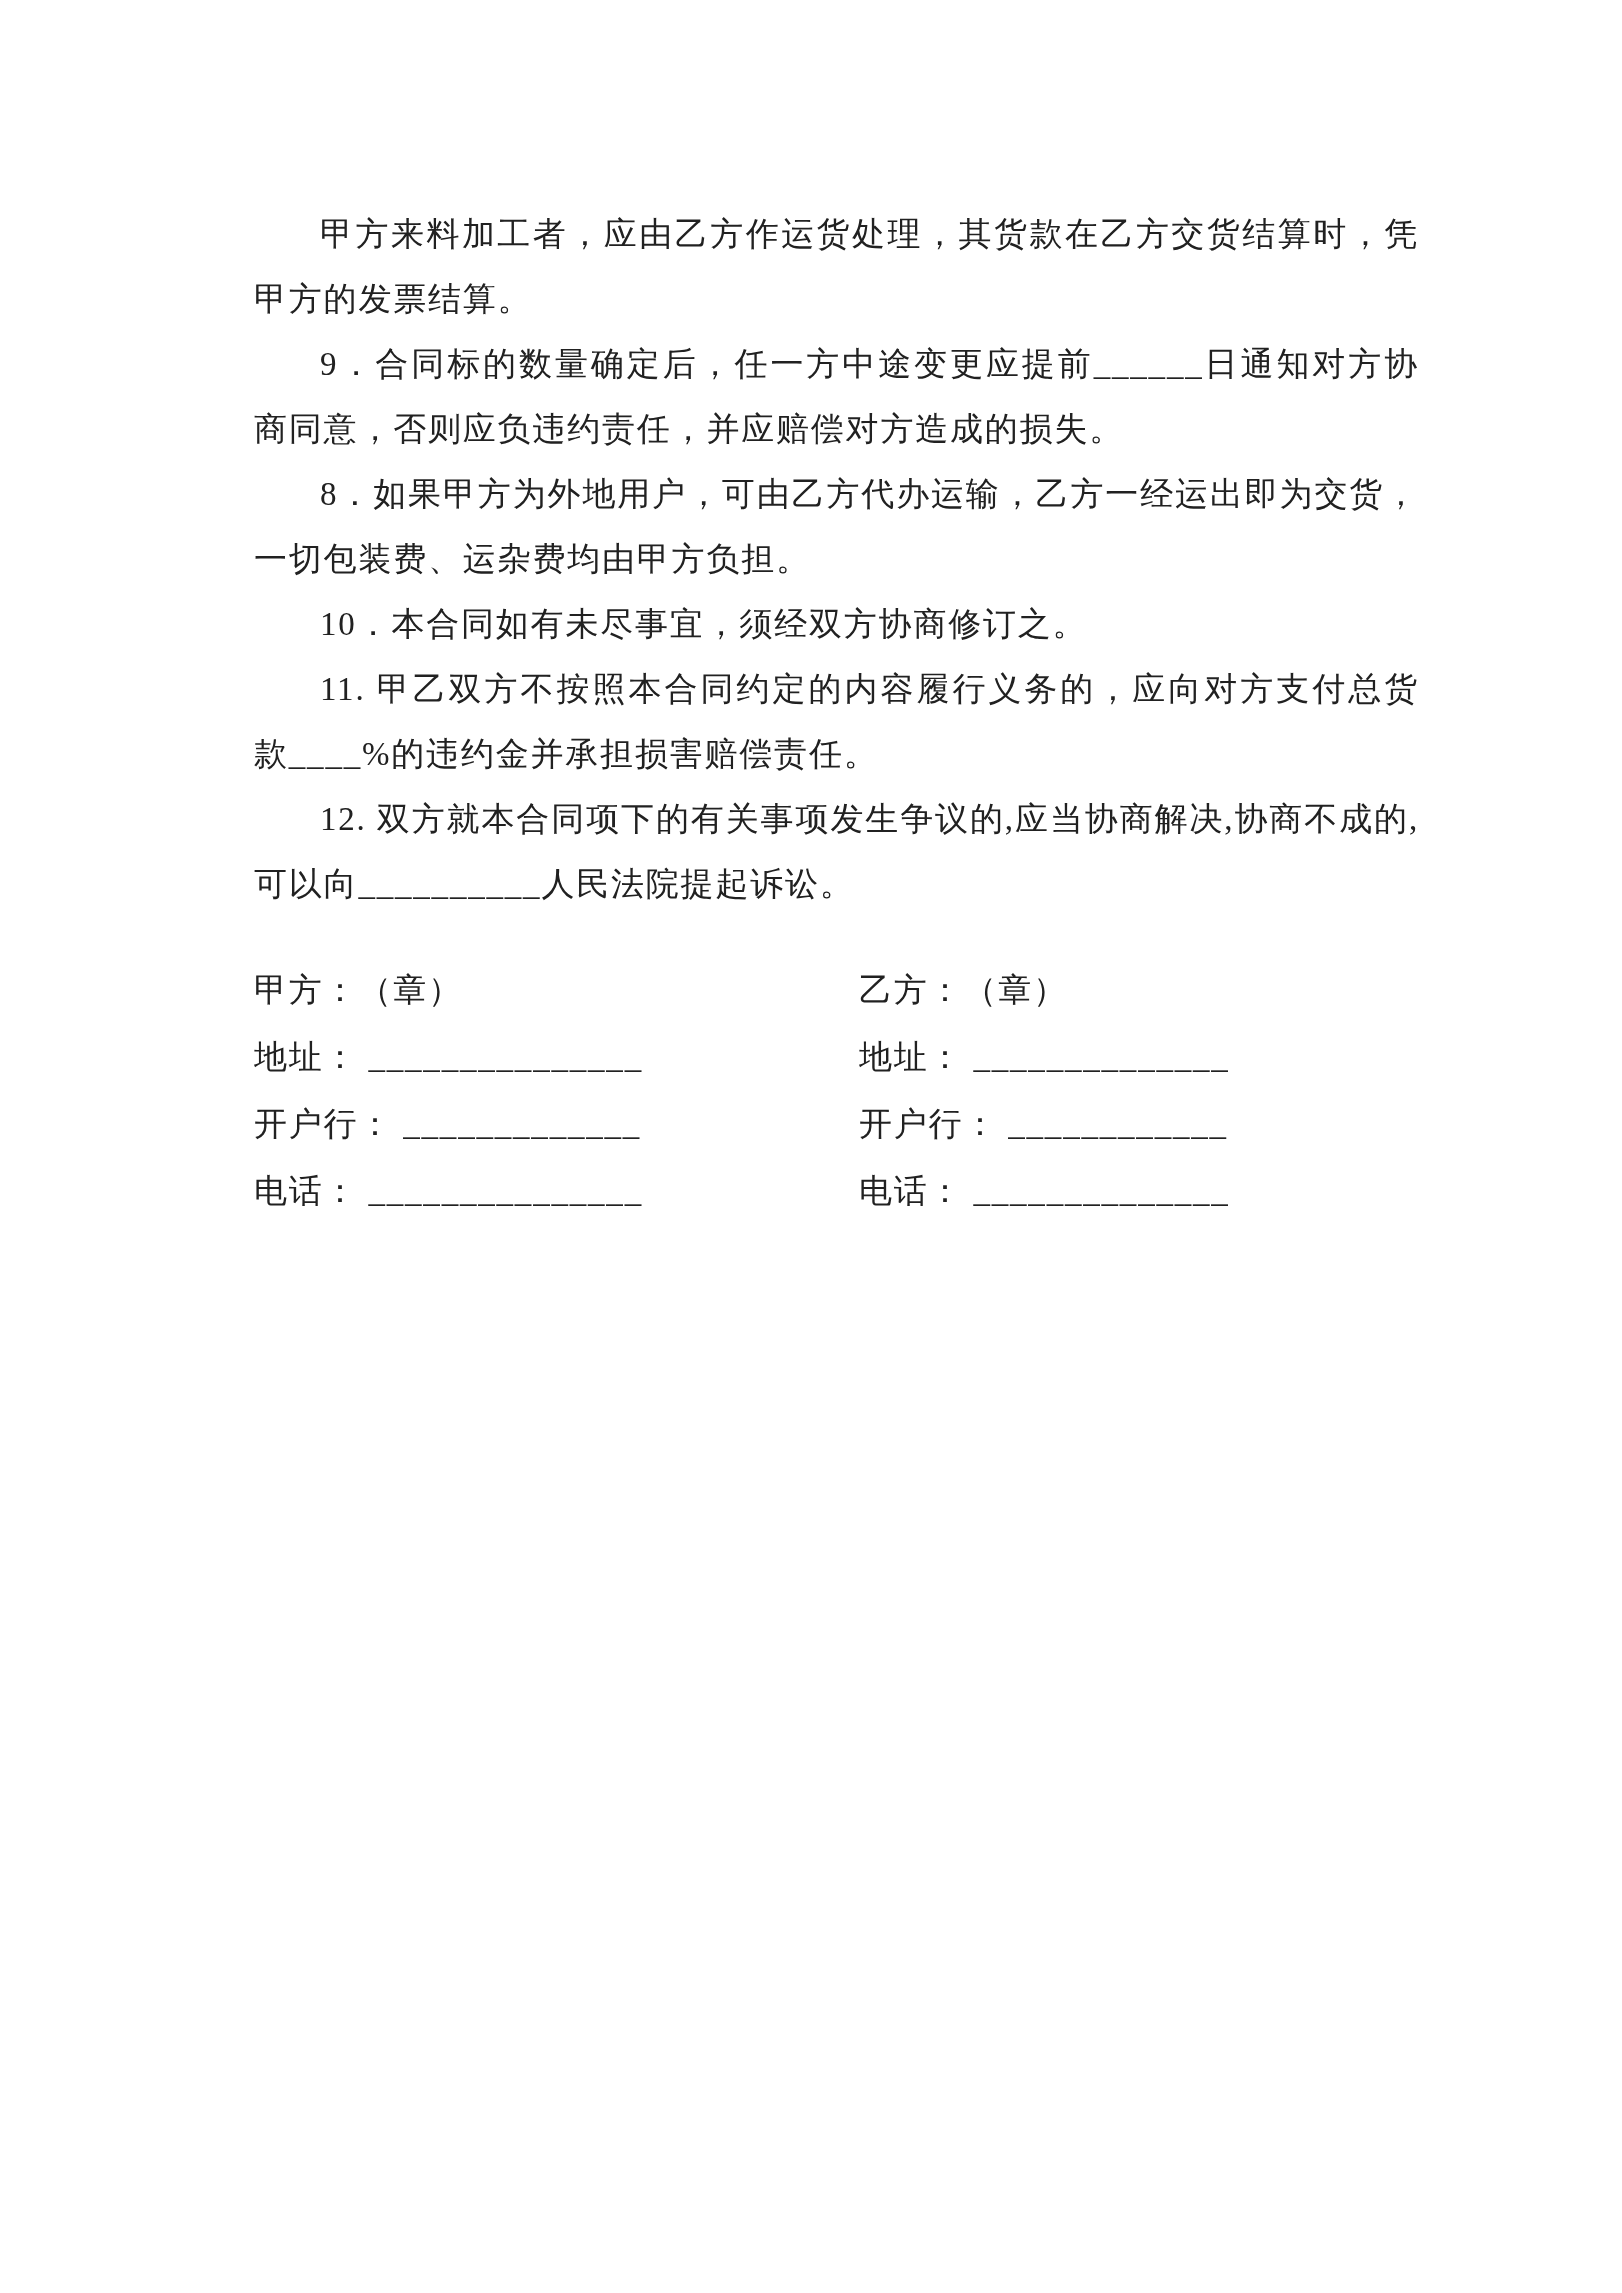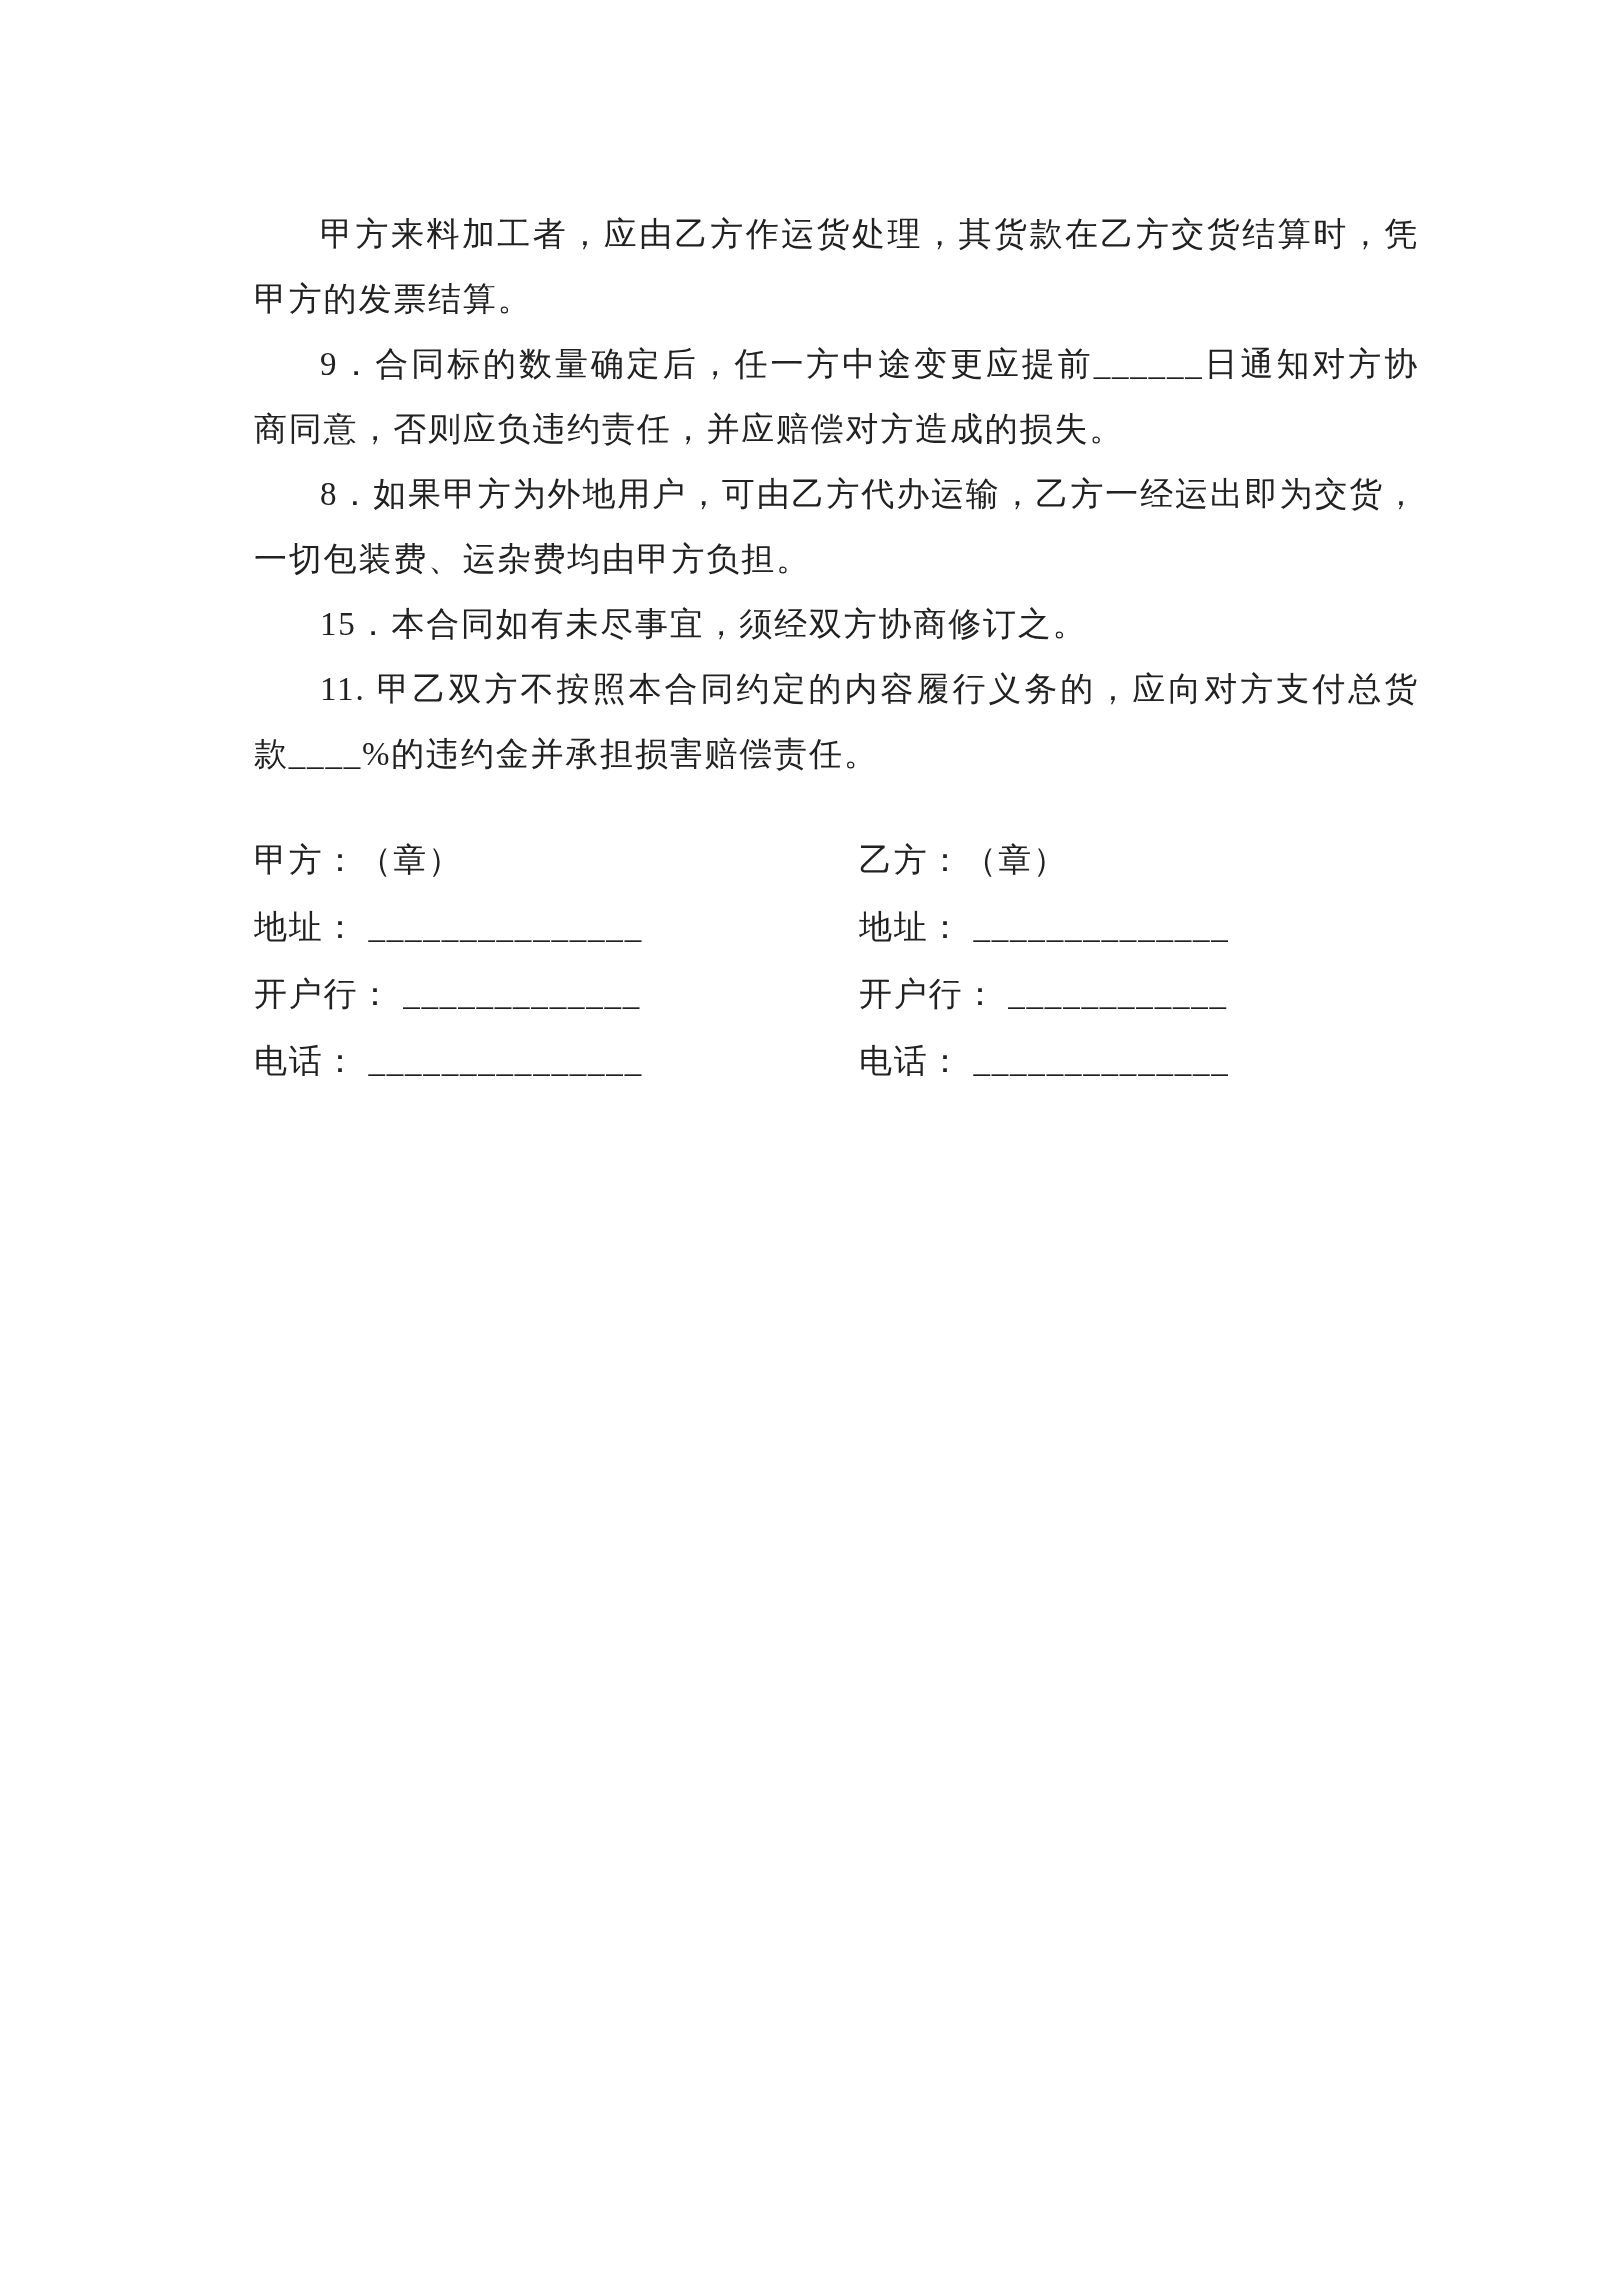--- a/index.html
+++ b/index.html
@@ -50,22 +50,23 @@
 </style>
 </head>
 <body>
 
 <div class="page">
   <div class="content">
 
     <p class="para">甲方来料加工者，应由乙方作运货处理，其货款在乙方交货结算时，凭甲方的发票结算。</p>
     <p class="para">9．合同标的数量确定后，任一方中途变更应提前______日通知对方协商同意，否则应负违约责任，并应赔偿对方造成的损失。</p>
     <p class="para">8．如果甲方为外地用户，可由乙方代办运输，乙方一经运出即为交货，一切包装费、运杂费均由甲方负担。</p>
-    <p class="para">15．本合同如有未尽事宜，须经双方协商修订之。</p>
+    <p class="para">10．本合同如有未尽事宜，须经双方协商修订之。</p>
     <p class="para">11. 甲乙双方不按照本合同约定的内容履行义务的，应向对方支付总货款____%的违约金并承担损害赔偿责任。</p>
+    <p class="para">12. 双方就本合同项下的有关事项发生争议的,应当协商解决,协商不成的,可以向__________人民法院提起诉讼。</p>
 
     <div class="signatures">
       <div class="sig-row">
         <span class="sig-cell-left">甲方：（章）</span>
         <span class="sig-cell-right">乙方：（章）</span>
       </div>
       <div class="sig-row">
         <span class="sig-cell-left">地址： _______________</span>
         <span class="sig-cell-right">地址： ______________</span>
       </div>

